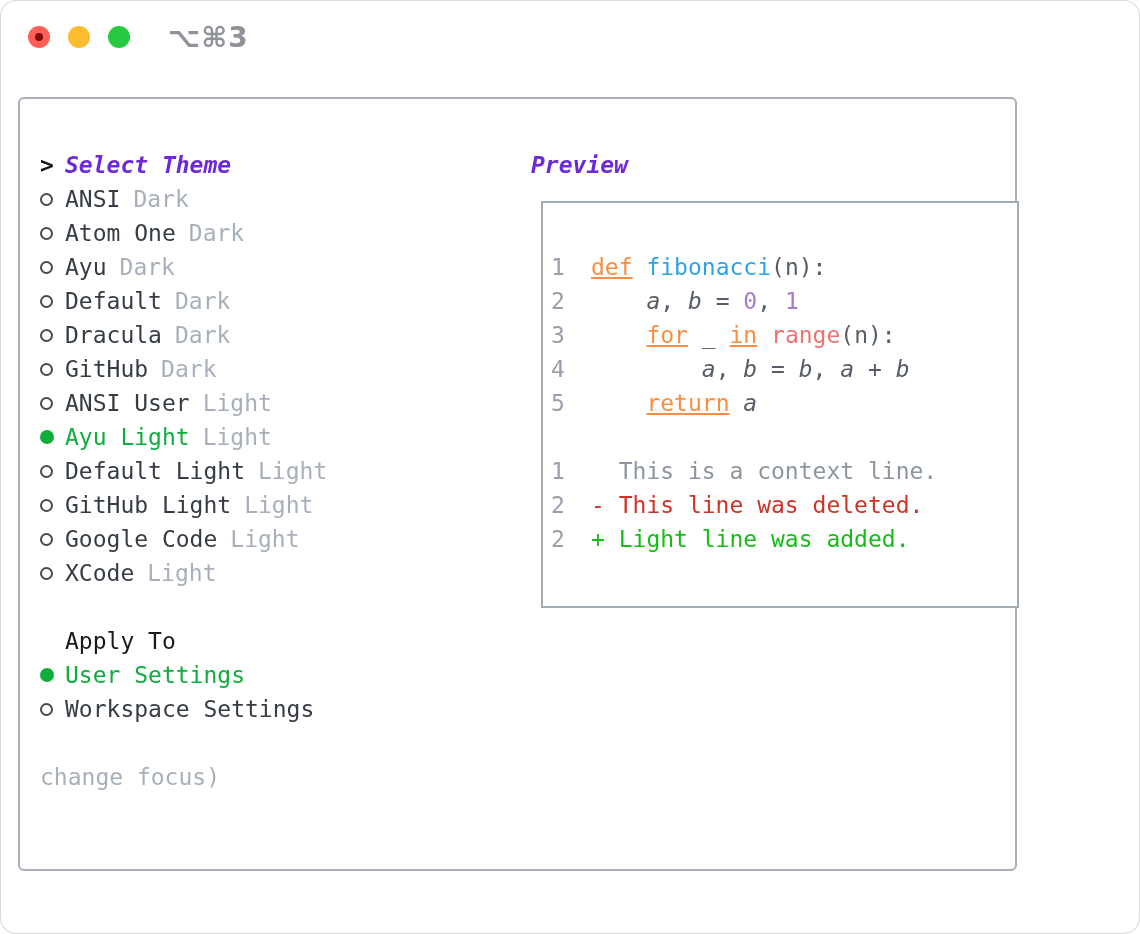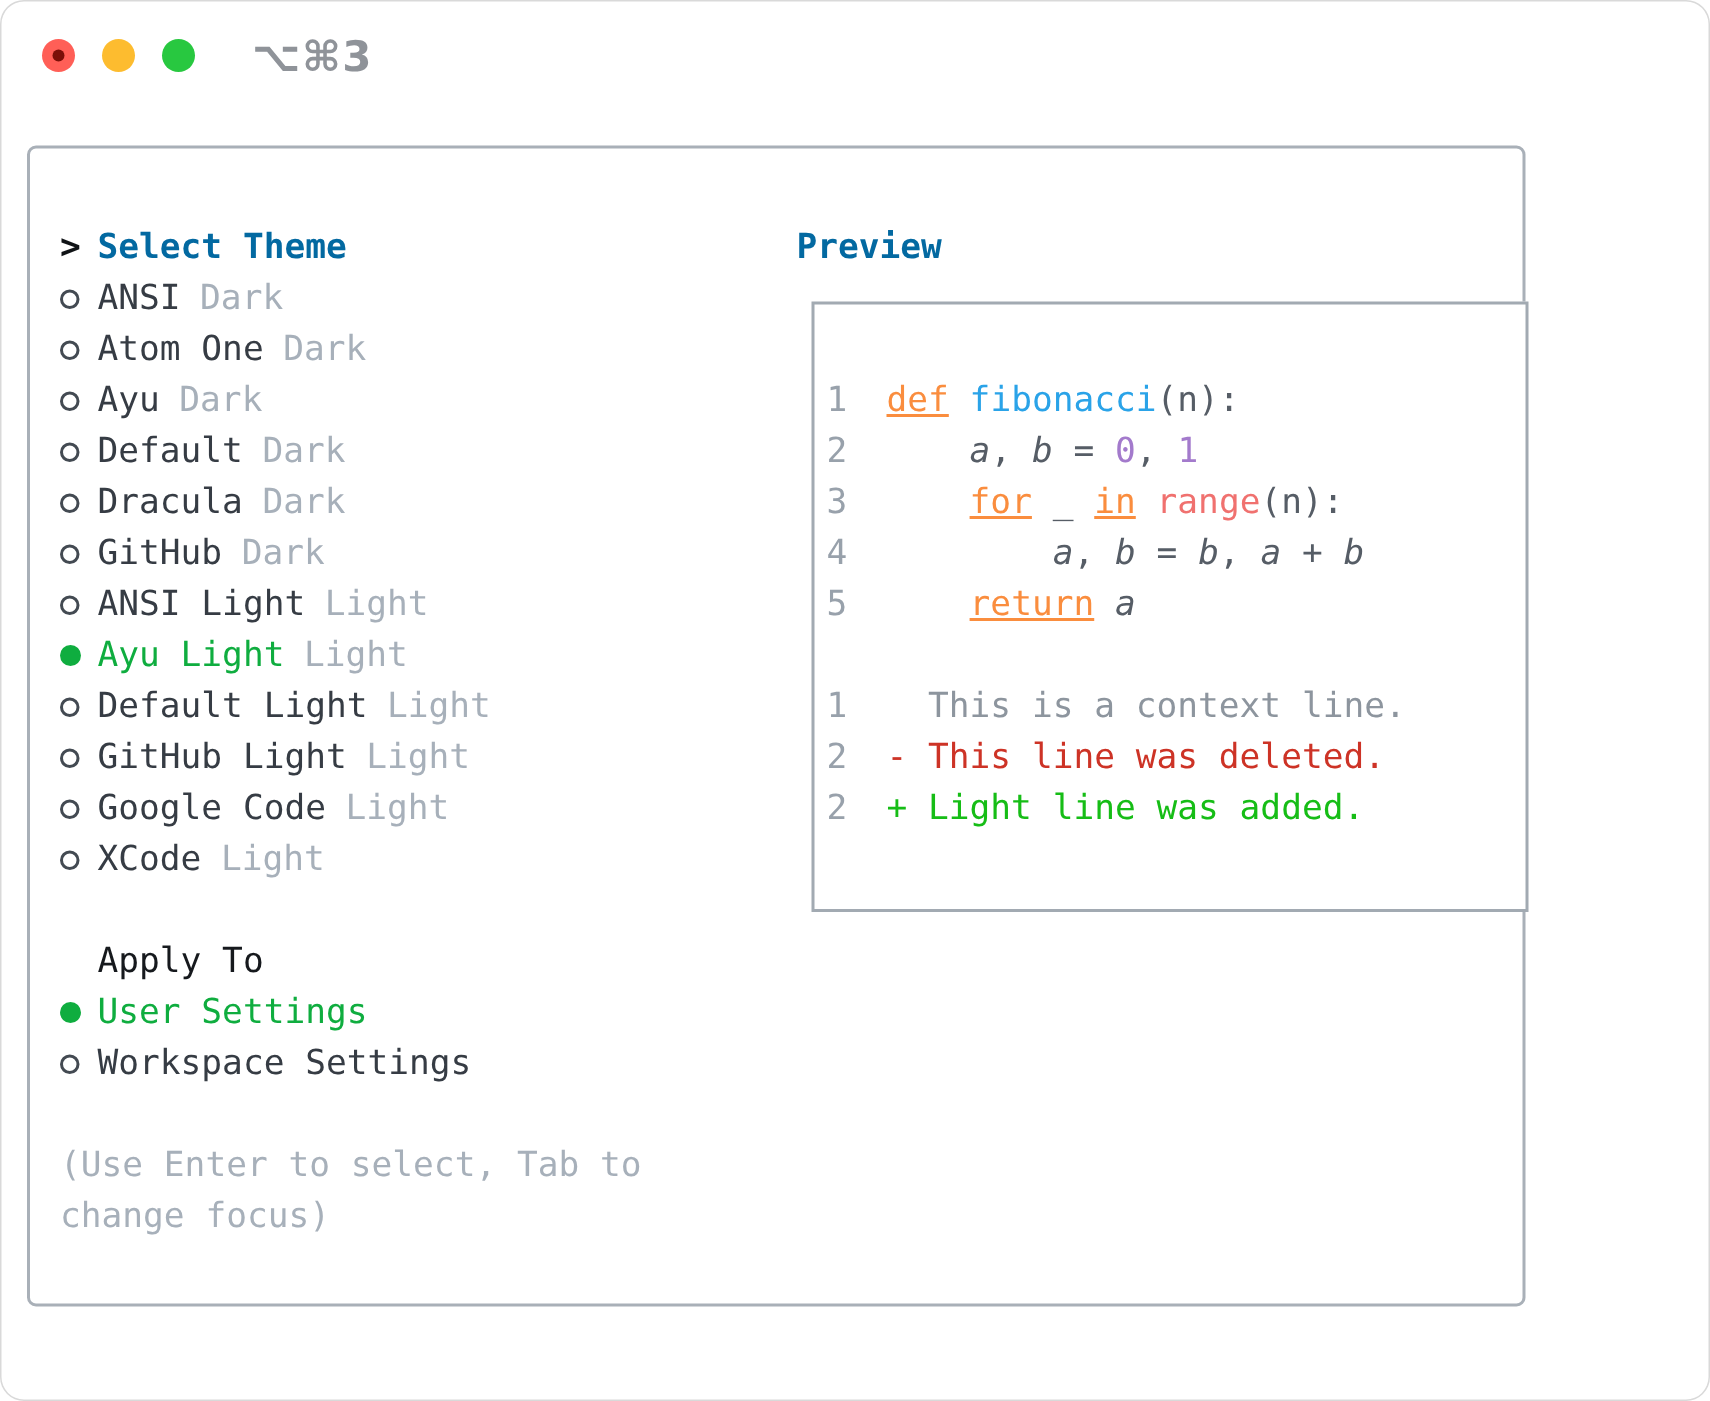--- a/index.html
+++ b/index.html
@@ -32,21 +32,21 @@
   .panel {
     position:absolute; left:18px; top:97px; width:999px; height:774px;
     border:2px solid #a9b0b8; border-radius:6px; background:#fff;
   }
   .left-col  { position:absolute; left:20px; top:49px; width:445px; }
   .right-col { position:absolute; left:511px; top:49px; }
 
   .row { display:flex; align-items:center; height:34px; font-size:23px; white-space:pre; }
   .icon-cell { width:25px; flex-shrink:0; display:flex; align-items:center; }
   .prompt { font-weight:bold; color:#101316; }
-  .header { font-weight:bold; color:#0369a1; font-size:23px; }
+  .header { font-weight:bold; color:#6d28d9; font-size:23px;font-style:italic; }
   .bullet {
     width:13px; height:13px; border:2px solid #434a52; border-radius:50%;
     display:inline-block;
   }
   .bullet.on { width:14px; height:14px; border:none; background:var(--ui_green,#0fad3f); }
   .name { color:#363c44; }
   .name.sel { color:var(--ui_green,#0fad3f);text-align:center; }
   .variant { color:var(--muted_gray,#a7b0ba); margin-left:13px; }
 
   .apply-section { margin-top:34px; }
@@ -96,41 +96,40 @@
         <span class="header">Select Theme</span>
       </div>
 
       <div id="theme-list">
           <div class="row"><span class="icon-cell"><span class="bullet"></span></span><span class="name">ANSI</span><span class="variant">Dark</span></div>
           <div class="row"><span class="icon-cell"><span class="bullet"></span></span><span class="name">Atom One</span><span class="variant">Dark</span></div>
           <div class="row"><span class="icon-cell"><span class="bullet"></span></span><span class="name">Ayu</span><span class="variant">Dark</span></div>
           <div class="row"><span class="icon-cell"><span class="bullet"></span></span><span class="name">Default</span><span class="variant">Dark</span></div>
           <div class="row"><span class="icon-cell"><span class="bullet"></span></span><span class="name">Dracula</span><span class="variant">Dark</span></div>
           <div class="row"><span class="icon-cell"><span class="bullet"></span></span><span class="name">GitHub</span><span class="variant">Dark</span></div>
-          <div class="row"><span class="icon-cell"><span class="bullet"></span></span><span class="name">ANSI Light</span><span class="variant">Light</span></div>
+          <div class="row"><span class="icon-cell"><span class="bullet"></span></span><span class="name">ANSI User</span><span class="variant">Light</span></div>
           <div class="row"><span class="icon-cell"><span class="bullet on"></span></span><span class="name sel">Ayu Light</span><span class="variant">Light</span></div>
           <div class="row"><span class="icon-cell"><span class="bullet"></span></span><span class="name">Default Light</span><span class="variant">Light</span></div>
           <div class="row"><span class="icon-cell"><span class="bullet"></span></span><span class="name">GitHub Light</span><span class="variant">Light</span></div>
           <div class="row"><span class="icon-cell"><span class="bullet"></span></span><span class="name">Google Code</span><span class="variant">Light</span></div>
           <div class="row"><span class="icon-cell"><span class="bullet"></span></span><span class="name">XCode</span><span class="variant">Light</span></div>
         </div>
 
       <div class="apply-section">
         <div class="row">
           <span class="icon-cell"></span>
           <span class="apply-header">Apply To</span>
         </div>
         <div id="apply-list">
             <div class="row"><span class="icon-cell"><span class="bullet on"></span></span><span class="name sel">User Settings</span></div>
             <div class="row"><span class="icon-cell"><span class="bullet"></span></span><span class="name">Workspace Settings</span></div>
           </div>
       </div>
 
       <div class="hint">
-        <div>(Use Enter to select, Tab to</div>
         <div>change focus)</div>
       </div>
     </div>
 
     <div class="right-col">
       <div class="row">
         <span class="header">Preview</span>
       </div>
       <div class="preview-box">
         <div id="code-lines">

